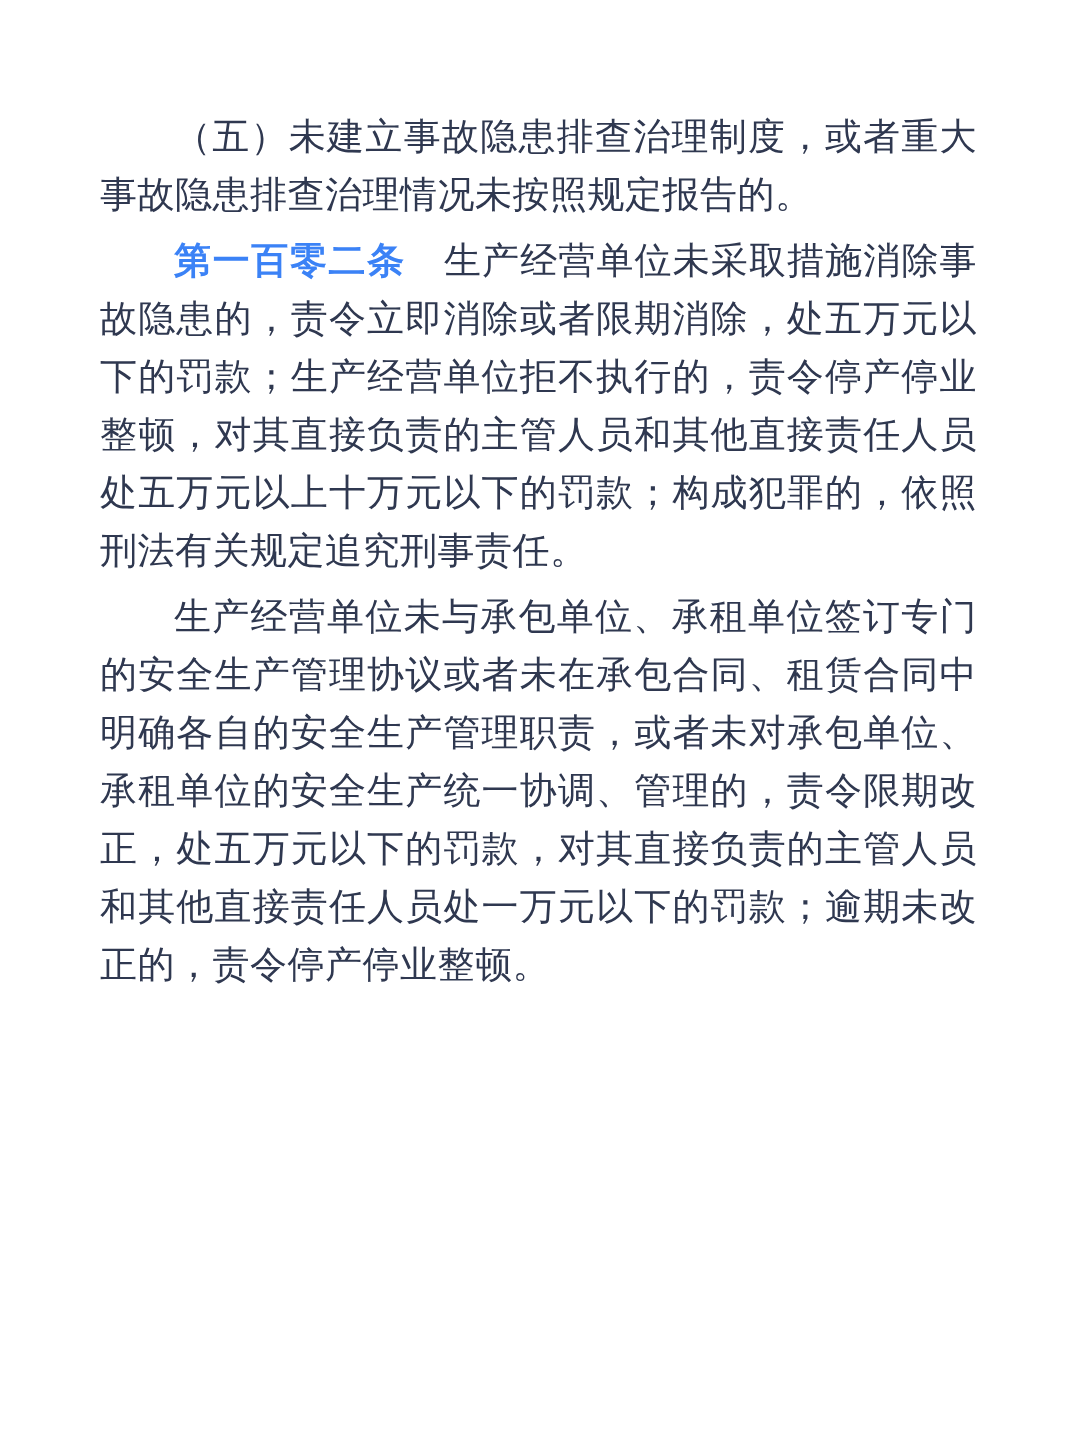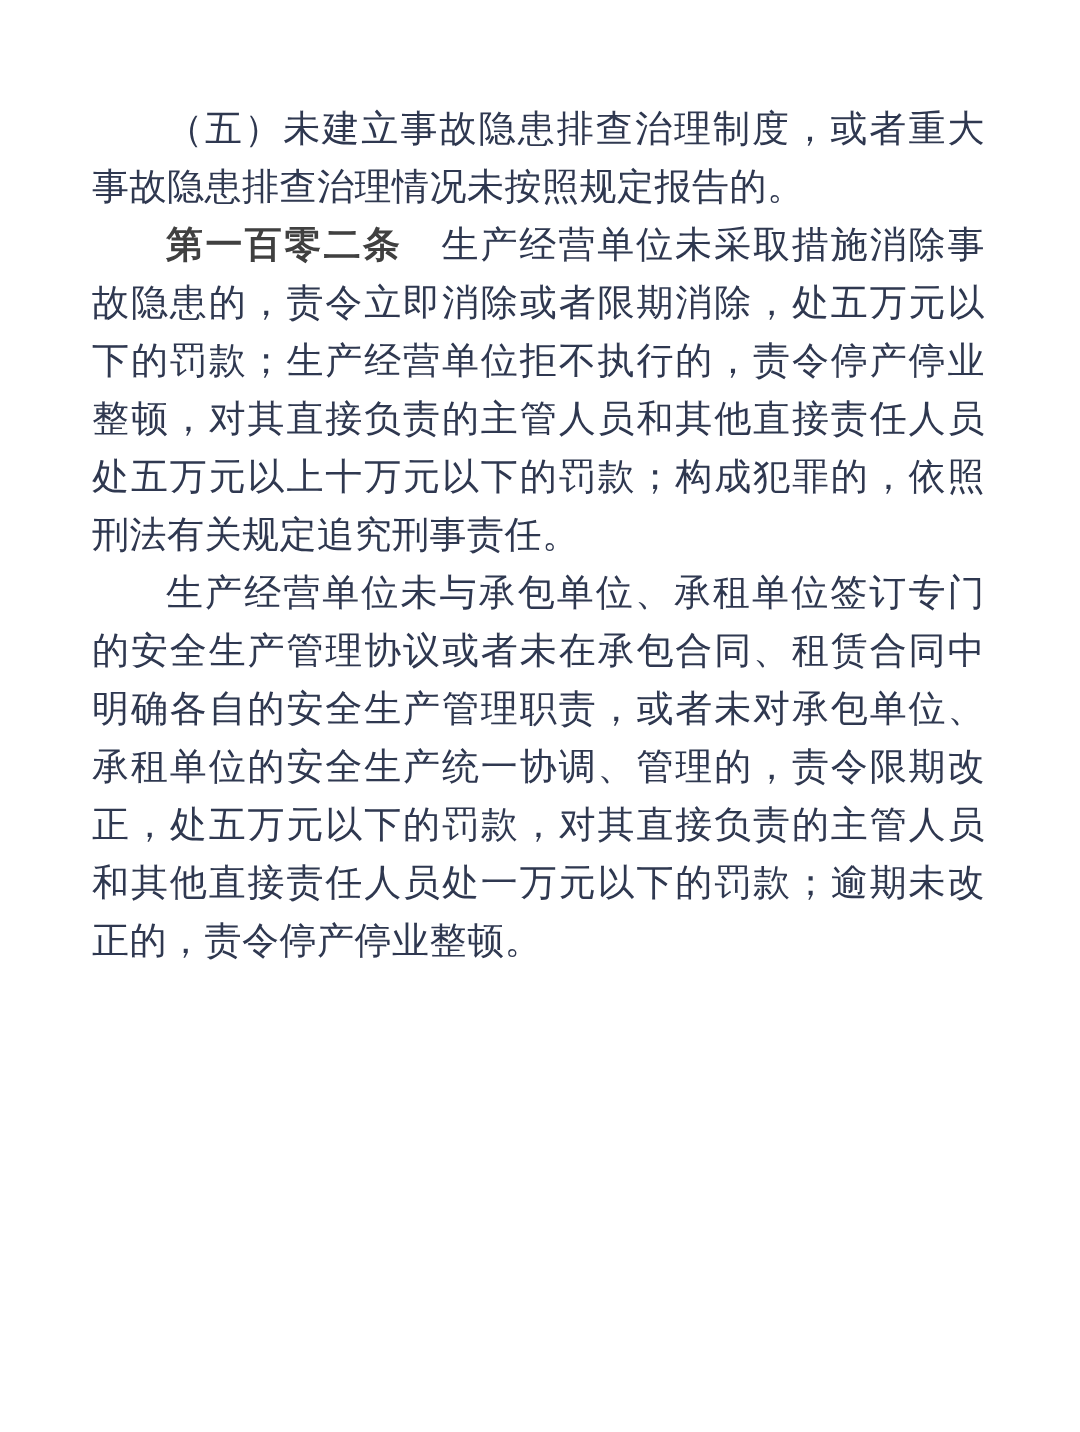--- a/index.html
+++ b/index.html
@@ -20,28 +20,28 @@
   .doc {
     font-family: "Liberation Serif", "DejaVu Serif", serif;
     font-size: 37px;
     line-height: 58px;
     color: #2f3850;
     text-align: justify;
     text-justify: inter-ideograph;
     letter-spacing: 0.5px;
   }
   .doc p {
-    margin: 0;
+    margin: 8px;
     padding: 0;
     text-indent: 2em;
   }
   .article-no {
     font-family: "Liberation Sans", "DejaVu Sans", sans-serif;
     font-weight: 700;
-    color: #404040;
+    color: #3b82f6;
     letter-spacing: 1px;
   }
 </style>
 </head>
 <body>
 
 <div class="page">
   <div class="doc">
 
     <p><span class="article-no"></span><span>（五）未建立事故隐患排查治理制度，或者重大事故隐患排查治理情况未按照规定报告的。</span></p>

